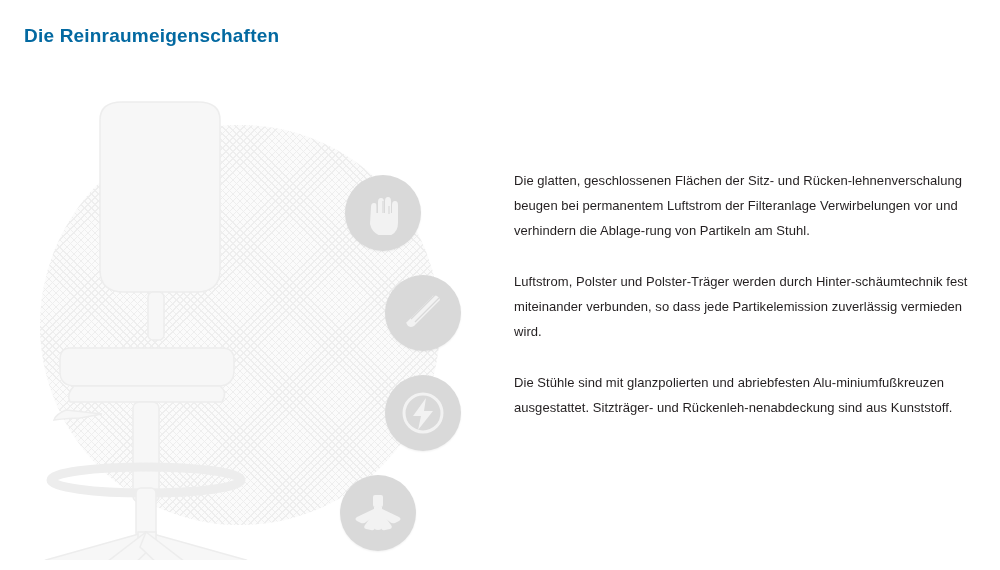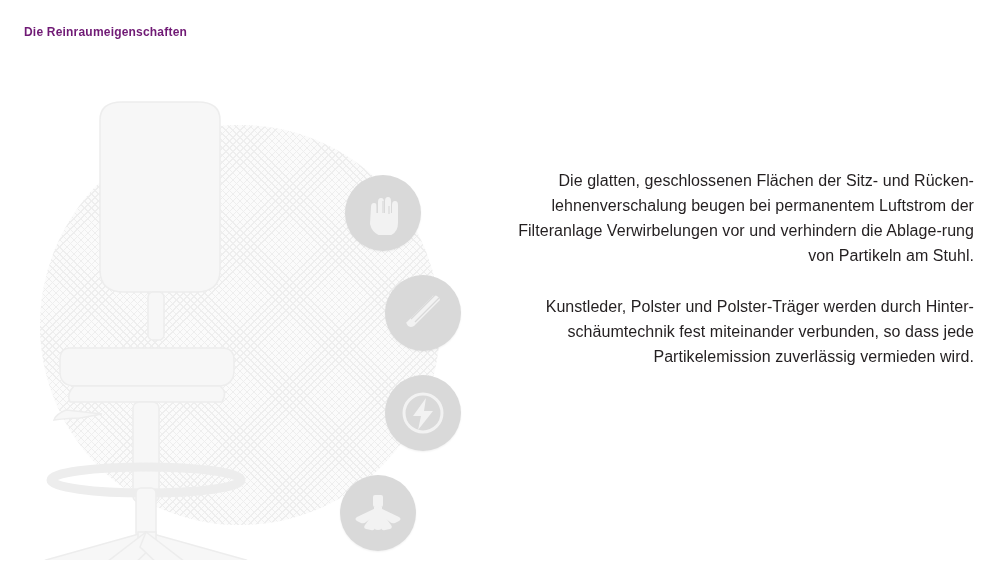--- a/index.html
+++ b/index.html
@@ -14,24 +14,24 @@
     overflow: hidden;
     font-family: "Liberation Sans", sans-serif;
     color: #231f20;
   }
 
   
   .page-title {
     position: absolute;
     left: 24px;
     top: 25px;
-    font-size: 12px;
+    font-size: 19px;
     font-weight: bold;
     letter-spacing: 0.2px;
-    color: #701a75;
+    color: #0369a1;
   }
 
   
   .illustration {
     position: absolute;
     left: 0px;
     top: 70px;
     width: 500px;
     height: 500px;
   }
@@ -77,26 +77,25 @@
   .badge-4 { left: 340px; top: 405px; }
 
   
   .text-column {
     position: absolute;
     left: 514px;
     top: 168px;
     width: 460px;
   }
   .para {
-    font-size: 16px;
+    font-size: 13px;
     line-height: 25px;
     color: #231f20;
     margin: 0 0 26px 0;
     letter-spacing: 0.05px;
-    text-align: right;
   }
   .para:last-child { margin-bottom: 0; }
 </style>
 </head>
 <body>
 
 <div class="page-title">Die Reinraumeigenschaften</div>
 
 <div class="illustration">
 
@@ -175,14 +174,15 @@
         <path d="M20 14 h8 v20 q0 3 -4 3 q-4 0 -4 -3 z"></path>
         <path d="M24 14 L11 32 q-2 3 1 4 l5 1 q3 1 4 -2 L24 21 z"></path>
         <path d="M24 14 L37 32 q2 3 -1 4 l-5 1 q-3 1 -4 -2 L24 21 z"></path>
       </g>
     </svg>
   </div>
 </div>
 
 <div class="text-column">
   <p class="para">Die glatten, geschlossenen Flächen der Sitz- und Rücken-lehnenverschalung beugen bei permanentem Luftstrom der Filteranlage Verwirbelungen vor und verhindern die Ablage-rung von Partikeln am Stuhl.</p>
-  <p class="para">Kunstleder, Polster und Polster-Träger werden durch Hinter-schäumtechnik fest miteinander verbunden, so dass jede Partikelemission zuverlässig vermieden wird.</p>
+  <p class="para">Luftstrom, Polster und Polster-Träger werden durch Hinter-schäumtechnik fest miteinander verbunden, so dass jede Partikelemission zuverlässig vermieden wird.</p>
+  <p class="para">Die Stühle sind mit glanzpolierten und abriebfesten Alu-miniumfußkreuzen ausgestattet. Sitzträger- und Rückenleh-nenabdeckung sind aus Kunststoff.</p>
 </div>
 
 </body></html>

